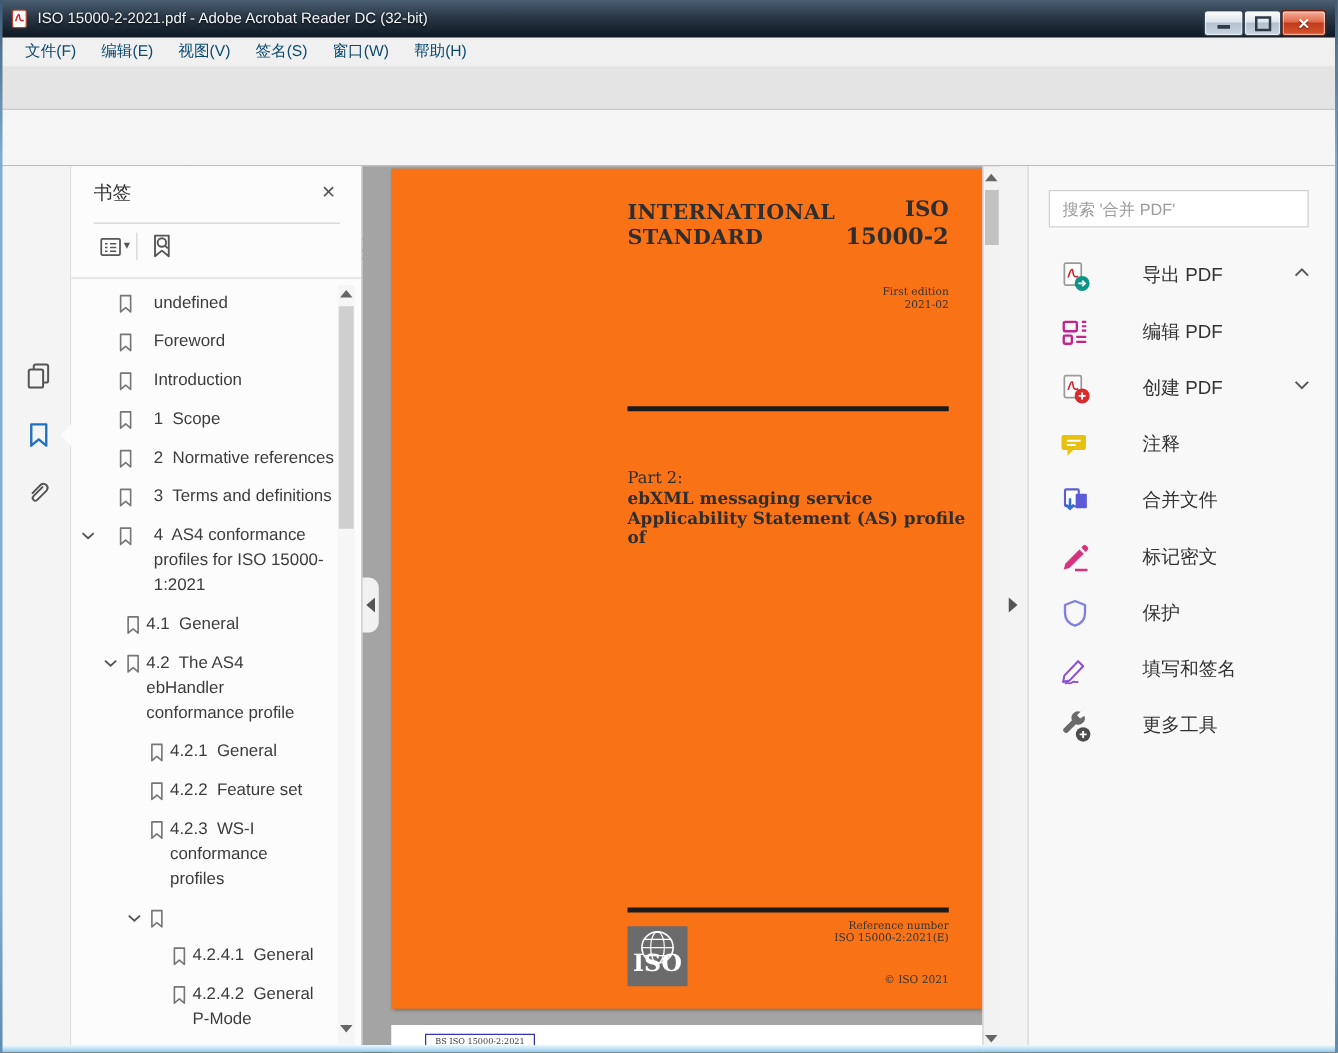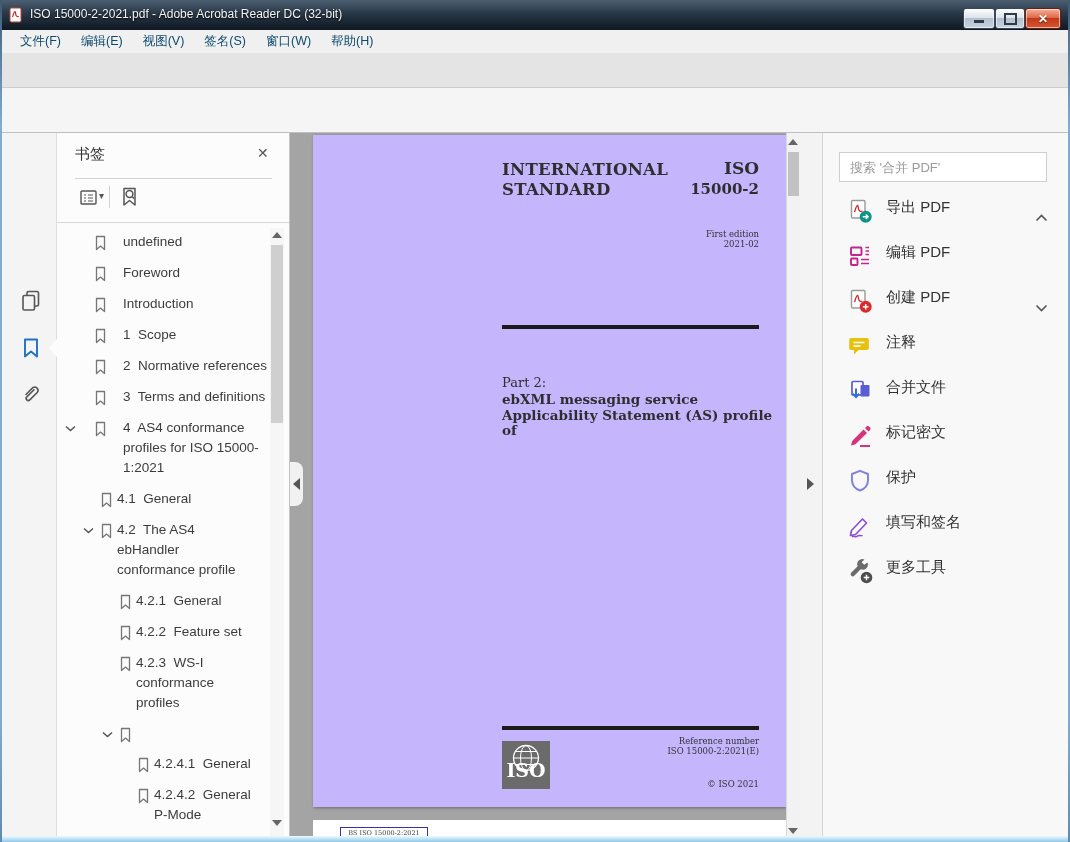--- a/index.html
+++ b/index.html
@@ -77,26 +77,26 @@
   .bm-scroll{left:213px;top:95px;width:14px;height:608px;background:#f6f6f6;}
   .bm-thumb{left:1px;top:17px;width:12px;height:178px;background:#cfcfcf;}
   .tri-up{width:0;height:0;border-left:5px solid transparent;border-right:5px solid transparent;border-bottom:6px solid #666;}
   .tri-down{width:0;height:0;border-left:5px solid transparent;border-right:5px solid transparent;border-top:6px solid #666;}
   .tri-left{width:0;height:0;border-top:6px solid transparent;border-bottom:6px solid transparent;border-right:7px solid #555;}
   .tri-right{width:0;height:0;border-top:6px solid transparent;border-bottom:6px solid transparent;border-left:7px solid #555;}
 
   .docarea{left:290px;top:133px;width:510px;height:709px;background:#a4a4a4;}
   .lefthandle{left:0;top:329px;width:13px;height:44px;background:#f1f1f1;border-radius:0 8px 8px 0;
     display:flex;align-items:center;justify-content:center;}
-  .page1{left:23px;top:2px;width:473px;height:672px;background:#c4b5fd;box-shadow:1px 1px 3px rgba(0,0,0,.35);}
+  .page1{left:23px;top:2px;width:473px;height:672px;background:#f97316;box-shadow:1px 1px 3px rgba(0,0,0,.35);}
   .page2{left:23px;top:687px;width:473px;height:22px;background:#fff;}
   .pdf-serif{font-family:"DejaVu Serif",serif;color:#2e2e2e;}
   .p-intstd{left:189px;top:25px;font-size:16.5px;font-weight:bold;line-height:20px;letter-spacing:.3px;}
   .p-code{right:27px;top:23px;text-align:right;font-weight:bold;line-height:21px;}
-  .p-code .l1{font-size:17px;} .p-code .l2{font-size:15px;}
+  .p-code .l1{font-size:17px;} .p-code .l2{font-size:18px;}
   .p-edition{right:27px;top:95px;text-align:right;font-size:8.5px;line-height:9.5px;color:#333;}
   .p-rule{left:189px;width:257px;height:4px;background:#1b1b1b;}
   .p-title{left:189px;top:204px;font-size:13.5px;font-weight:bold;line-height:15.5px;}
   .p-part{left:189px;top:241px;font-size:13px;line-height:14px;}
   .p-sub{left:189px;top:257px;font-size:13.5px;font-weight:bold;line-height:15.5px;}
   .p-logo{left:189px;top:606px;width:48px;height:48px;background:#6b6b6b;}
   .p-ref{right:27px;top:602px;text-align:right;font-size:8.5px;line-height:9.5px;color:#333;}
   .p-copy{right:27px;top:644px;text-align:right;font-size:8.5px;color:#333;}
   .p2-link{left:27px;top:7px;width:88px;height:12px;border:1px solid #3333ae;box-sizing:border-box;
     font-family:"DejaVu Serif",serif;font-size:6.5px;color:#3a3a3a;line-height:10px;text-align:center;overflow:hidden;white-space:nowrap;}
@@ -104,21 +104,21 @@
   .docscroll{left:786px;top:133px;width:14px;height:709px;background:#f2f2f2;border-left:1px solid #d8d8d8;box-sizing:border-box;}
   .doc-thumb{left:1px;top:19px;width:11px;height:44px;background:#c2c2c2;}
   .edgestrip{left:800px;top:133px;width:22px;height:709px;background:#f3f3f3;}
 
   
   .rightpanel{left:822px;top:133px;width:248px;height:709px;background:#f8f8f8;border-left:1px solid #d4d4d4;box-sizing:border-box;}
   .searchbox{left:16px;top:19px;width:208px;height:30px;border:1px solid #cfcfcf;background:#fff;box-sizing:border-box;
     font-size:13px;color:#333;padding:0 10px;font-family:"Liberation Sans",sans-serif;}
   .searchbox::placeholder{color:#9a9a9a;}
   .tools{left:0;top:65px;width:247px;}
-  .tool-row{height:45px;display:flex;align-items:flex-start;padding-left:24px;position:relative;}
+  .tool-row{height:45px;display:flex;align-items:center;padding-left:24px;position:relative;gap:28px;}
   .tool-ic{width:26px;height:26px;flex:0 0 26px;margin-right:13px;}
   .tool-label{font-size:15px;color:#323232;}
   .tool-chev{position:absolute;right:22px;top:16px;}
 
   .bottomstrip{left:0;top:836px;width:1070px;height:6px;
     background:linear-gradient(180deg,#eef8ff 0%,#b9e0f4 55%,#8cc6e8 100%);}
   .winedge{top:0;width:2px;height:842px;background:linear-gradient(180deg,#3d5a75,#7fadd2 15%,#7fadd2 85%,#5c8cb4);}
 </style>
 </head>
 <body>

